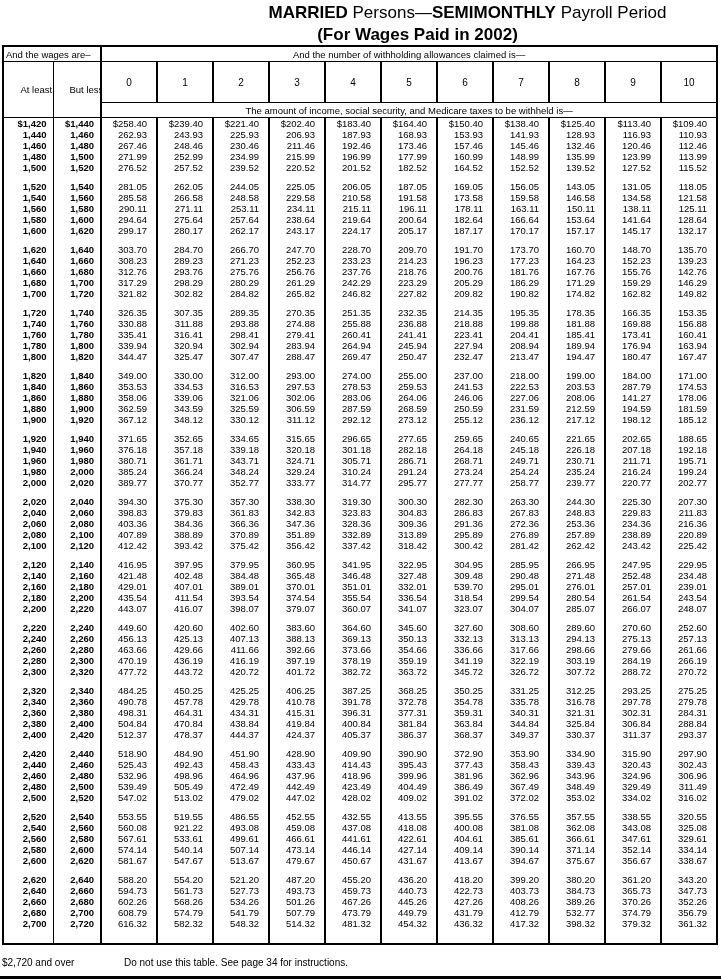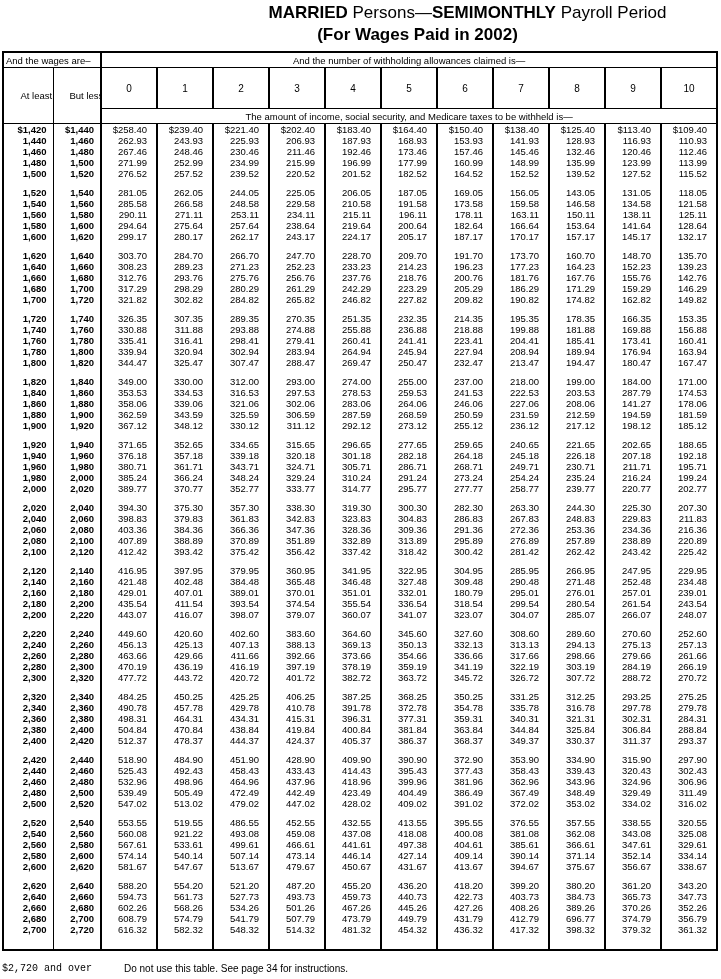--- a/index.html
+++ b/index.html
@@ -5,42 +5,42 @@
   html,body{margin:0;padding:0;}
   body{
     width:721px;height:979px;background:#fff;color:#000;
     font-family:"Liberation Sans",sans-serif;overflow:hidden;
   }
   .title{font-size:17px;text-align:center;padding:3px 0 0 214px;white-space:nowrap;}
   .title .b{font-weight:bold;}
   .subtitle{font-size:17px;font-weight:bold;text-align:center;padding-left:114px;margin-top:2px;}
   table{
     border-collapse:collapse;table-layout:fixed;width:691px;
-    margin:6px 0 0 2px;border:2px solid #000;
+    margin:0 0 0 2px;border:2px solid #000;
   }
   th,td{padding:0;overflow:hidden;white-space:nowrap;}
   thead th{font-weight:normal;font-size:9.5px;}
   .row-a th{border-bottom:1px solid #000;height:14px;}
   .wages-are{text-align:left;padding-left:2px;}
   .allow-claimed{border-left:2px solid #000;text-align:center;}
   .at-least,.but-less{font-size:9.5px;text-align:center;vertical-align:middle;border-bottom:1px solid #000;padding-left:16px;}
   .but-less{border-left:1px solid #000;}
   .alw{
     border-left:2px solid #000;border-bottom:1px solid #000;
     font-size:10px;height:40px;vertical-align:middle;text-align:center;
   }
   .amount-line{border-left:2px solid #000;border-bottom:1px solid #000;text-align:center;height:14px;}
   tbody td{font-size:9.5px;height:11px;line-height:11px;}
   td.wage{font-weight:bold;text-align:right;padding-right:6px;}
   td.c1{border-left:1px solid #000;}
   td.amt{border-left:2px solid #000;text-align:right;padding-right:9px;}
   tbody.gap tr:first-child td{padding-top:8px;}
   tbody:last-child tr:last-child td{padding-bottom:14px;}
   .footer{display:flex;font-size:10px;margin:12px 0 0 2px;}
-  .footer-left{width:122px;font-family:Liberation Mono, monospace;}
+  .footer-left{width:122px;}
   .bottom-rule{height:3px;background:#000;width:721px;margin-top:8px;}
 </style>
 </head>
 <body>
 
 <div class="title"><span class="b">MARRIED</span><span> Persons—</span><span class="b">SEMIMONTHLY</span><span> Payroll Period</span></div>
 <div class="subtitle">(For Wages Paid in 2002)</div>
 
 <table>
   <colgroup>
@@ -654,21 +654,21 @@
       </tr>
       <tr>
         <td class="wage c0">2,160</td>
         <td class="wage c1">2,180</td>
         <td class="amt c2">429.01</td>
         <td class="amt c3">407.01</td>
         <td class="amt c4">389.01</td>
         <td class="amt c5">370.01</td>
         <td class="amt c6">351.01</td>
         <td class="amt c7">332.01</td>
-        <td class="amt c8">180.79</td>
+        <td class="amt c8">539.70</td>
         <td class="amt c9">295.01</td>
         <td class="amt c10">276.01</td>
         <td class="amt c11">257.01</td>
         <td class="amt c12">239.01</td>
       </tr>
       <tr>
         <td class="wage c0">2,180</td>
         <td class="wage c1">2,200</td>
         <td class="amt c2">435.54</td>
         <td class="amt c3">411.54</td>
@@ -961,21 +961,21 @@
         <td class="amt c12">325.08</td>
       </tr>
       <tr>
         <td class="wage c0">2,560</td>
         <td class="wage c1">2,580</td>
         <td class="amt c2">567.61</td>
         <td class="amt c3">533.61</td>
         <td class="amt c4">499.61</td>
         <td class="amt c5">466.61</td>
         <td class="amt c6">441.61</td>
-        <td class="amt c7">497.38</td>
+        <td class="amt c7">422.61</td>
         <td class="amt c8">404.61</td>
         <td class="amt c9">385.61</td>
         <td class="amt c10">366.61</td>
         <td class="amt c11">347.61</td>
         <td class="amt c12">329.61</td>
       </tr>
       <tr>
         <td class="wage c0">2,580</td>
         <td class="wage c1">2,600</td>
         <td class="amt c2">574.14</td>
@@ -1056,21 +1056,21 @@
         <td class="wage c0">2,680</td>
         <td class="wage c1">2,700</td>
         <td class="amt c2">608.79</td>
         <td class="amt c3">574.79</td>
         <td class="amt c4">541.79</td>
         <td class="amt c5">507.79</td>
         <td class="amt c6">473.79</td>
         <td class="amt c7">449.79</td>
         <td class="amt c8">431.79</td>
         <td class="amt c9">412.79</td>
-        <td class="amt c10">696.77</td>
+        <td class="amt c10">532.77</td>
         <td class="amt c11">374.79</td>
         <td class="amt c12">356.79</td>
       </tr>
       <tr>
         <td class="wage c0">2,700</td>
         <td class="wage c1">2,720</td>
         <td class="amt c2">616.32</td>
         <td class="amt c3">582.32</td>
         <td class="amt c4">548.32</td>
         <td class="amt c5">514.32</td>

